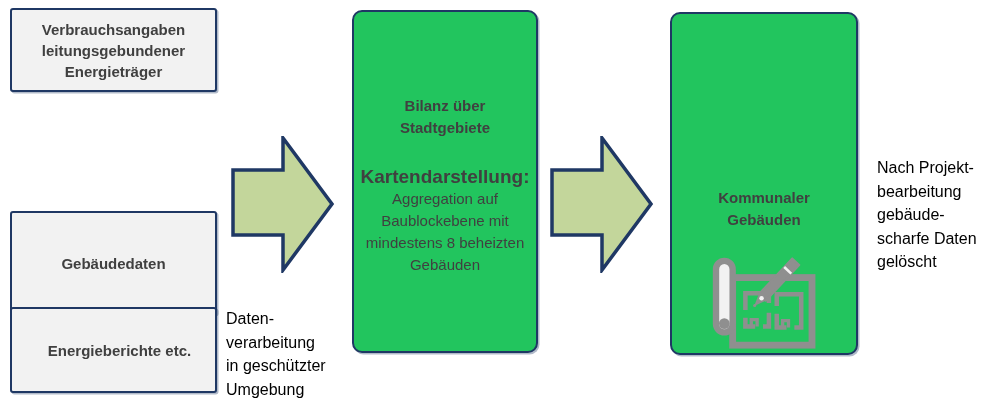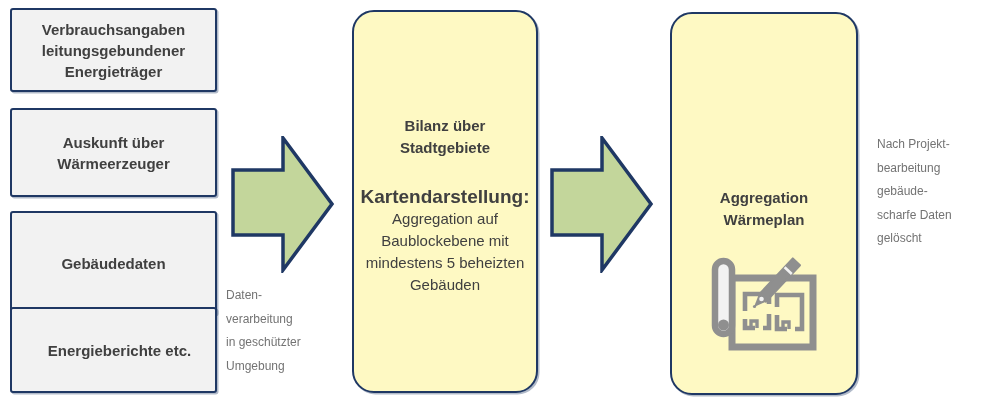--- a/index.html
+++ b/index.html
@@ -35,24 +35,24 @@
   #src-box-3 { top: 211px; height: 104px; }
   #src-box-4 { top: 307px; height: 86px; padding-left: 20px; }
 
   .flow-arrow { position: absolute; width: 104px; height: 137px; top: 136px; }
   #arrow-1 { left: 231px; }
   #arrow-2 { left: 550px; }
 
   .stage-box {
     position: absolute;
     top: 10px;
-    height: 383px;
-    background: #fef9c3;
+    height: 343px;
+    background: #22c55e;
     border: 2.5px solid #1f3864;
-    border-radius: 22px;
+    border-radius: 10px;
     box-shadow: 1.5px 1.5px 0 rgba(31,56,100,0.35);
     color: #404040;
     text-align: center;
   }
   #middle-box {
     left: 352px;
     width: 186px;
     display: flex;
     flex-direction: column;
     align-items: center;
@@ -89,64 +89,62 @@
   .result-title {
     font-weight: bold;
     font-size: 15px;
     line-height: 22px;
     max-width: 140px;
   }
   .result-icon { margin-top: 26px; }
 
   .note {
     position: absolute;
-    color: #737373;
-    font-size: 12px;
+    color: #000000;
+    font-size: 16px;
     line-height: 23.5px;
     font-weight: normal;
     text-align: left;
+    margin-top: 23px;
   }
   #note-left  { left: 226px; top: 284px; width: 118px; }
   #note-right { left: 877px; top: 133px; width: 124px; }
   .note-line { display: block; }
 </style>
 </head>
 <body>
 
 <div id="canvas">
 
   <div id="src-box-1" class="source-box">
     <span>Verbrauchsangaben leitungsgebundener Energieträger</span>
-  </div>
-  <div id="src-box-2" class="source-box">
-    <span>Auskunft über Wärmeerzeuger</span>
   </div>
   <div id="src-box-3" class="source-box">
     <span>Gebäudedaten</span>
   </div>
   <div id="src-box-4" class="source-box">
     <span>Energieberichte etc.</span>
   </div>
 
   <svg id="arrow-1" class="flow-arrow" viewBox="0 0 104 137">
     <polygon points="2,34 52,34 52,2 101,68 52,134 52,99 2,99" fill="#c3d69b" stroke="#1f3864" stroke-width="3.5" stroke-linejoin="miter"></polygon>
   </svg>
 
   <div id="middle-box" class="stage-box">
     <div class="mid-title">Bilanz über Stadtgebiete</div>
     <div class="mid-map-heading">Kartendarstellung:</div>
-    <div class="mid-map-text">Aggregation auf Baublockebene mit mindestens 5 beheizten Gebäuden</div>
+    <div class="mid-map-text">Aggregation auf Baublockebene mit mindestens 8 beheizten Gebäuden</div>
   </div>
 
   <svg id="arrow-2" class="flow-arrow" viewBox="0 0 104 137">
     <polygon points="2,34 52,34 52,2 101,68 52,134 52,99 2,99" fill="#c3d69b" stroke="#1f3864" stroke-width="3.5" stroke-linejoin="miter"></polygon>
   </svg>
 
   <div id="result-box" class="stage-box">
-    <div class="result-title">Aggregation Wärmeplan</div>
+    <div class="result-title">Kommunaler Gebäuden</div>
     <svg class="result-icon" width="118" height="98" viewBox="0 0 118 98">
 
       <rect x="27" y="21" width="81" height="69" fill="none" stroke="#8f8f8f" stroke-width="7"></rect>
 
       <path d="M40,54 L40,37 L64,37 L64,47 M64,57 L64,71 L58,71 M50,71 L40,71 L40,62" fill="none" stroke="#8f8f8f" stroke-width="4.6"></path>
       <path d="M46,71 L46,64 L52,64 L52,71" fill="none" stroke="#8f8f8f" stroke-width="3.4"></path>
 
       <path d="M72,50 L72,38 L97,38 L97,72 L90,72 M82,72 L72,72 L72,58" fill="none" stroke="#8f8f8f" stroke-width="4.6"></path>
       <path d="M78,72 L78,65 L84,65 L84,72" fill="none" stroke="#8f8f8f" stroke-width="3.4"></path>
 

